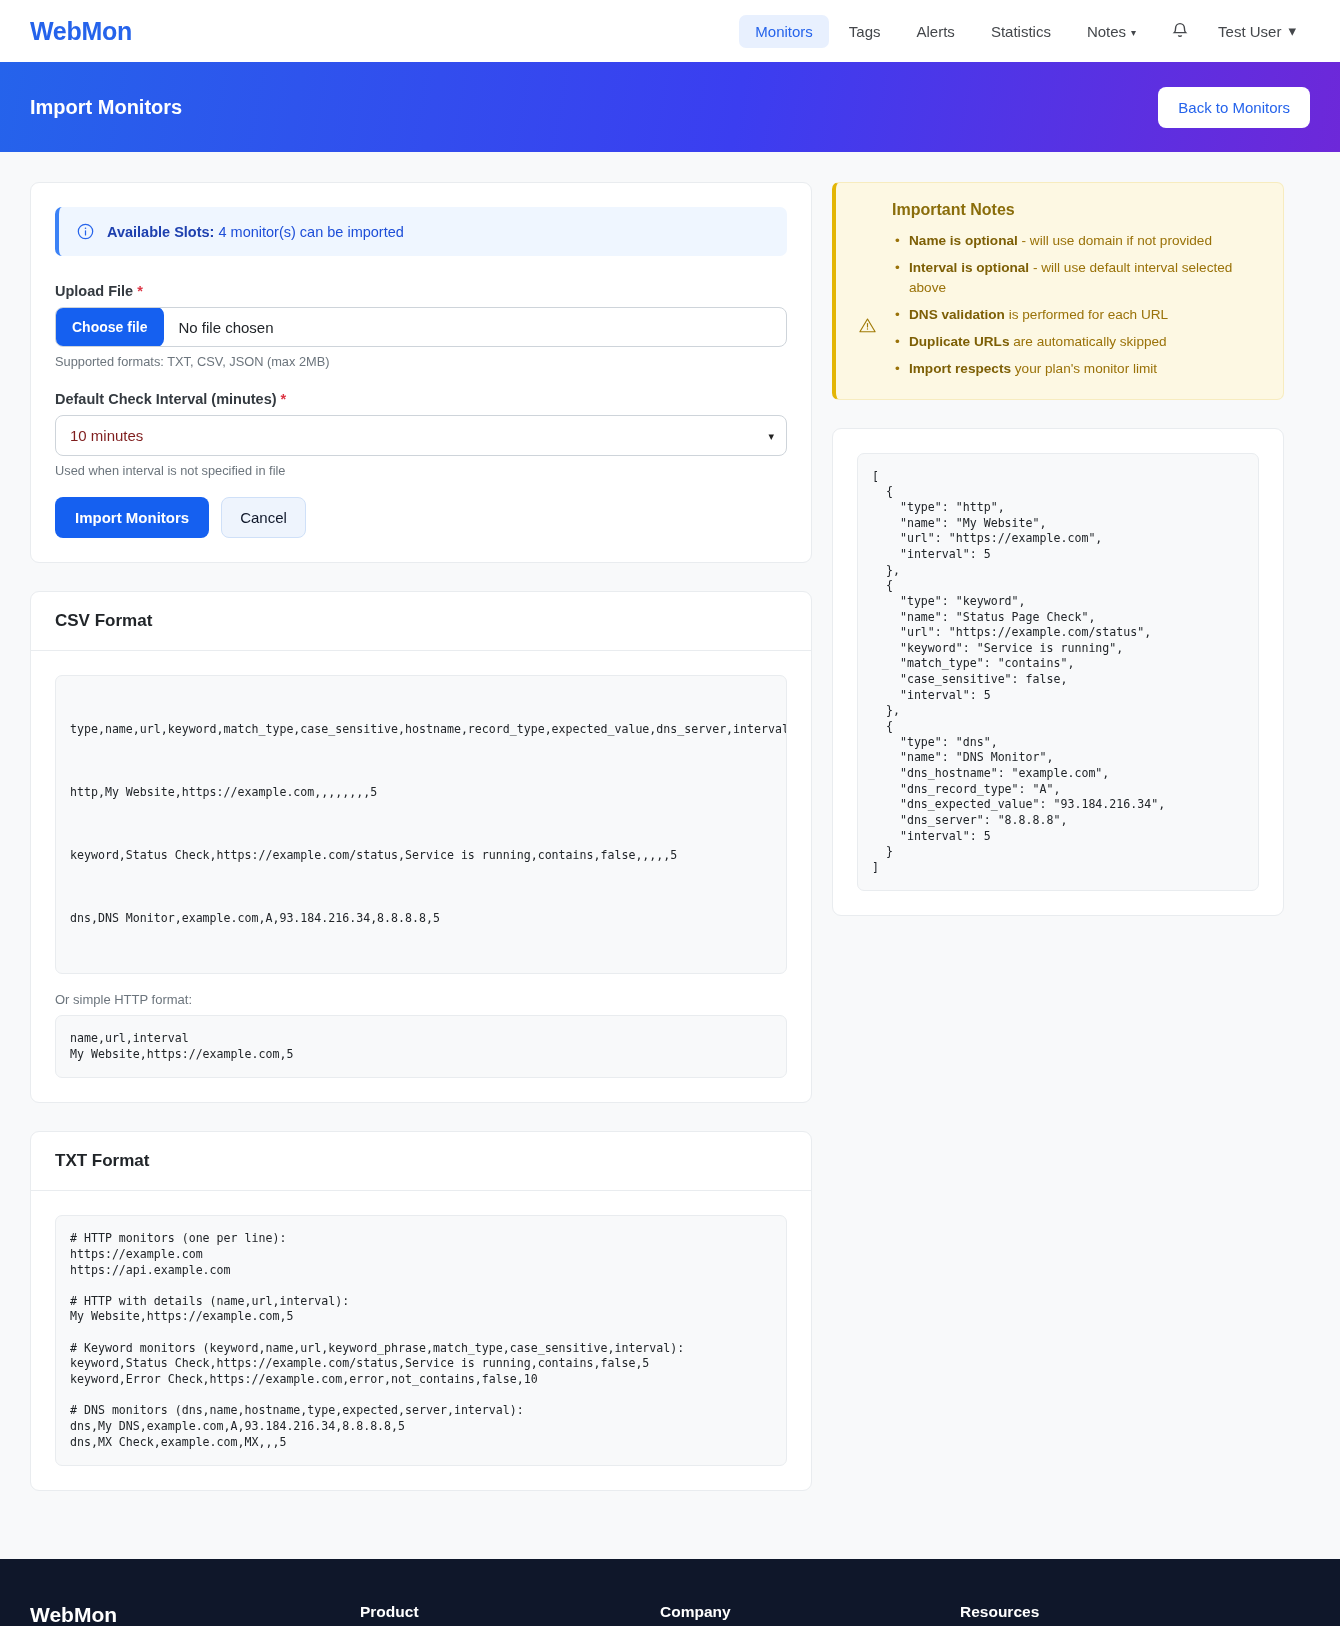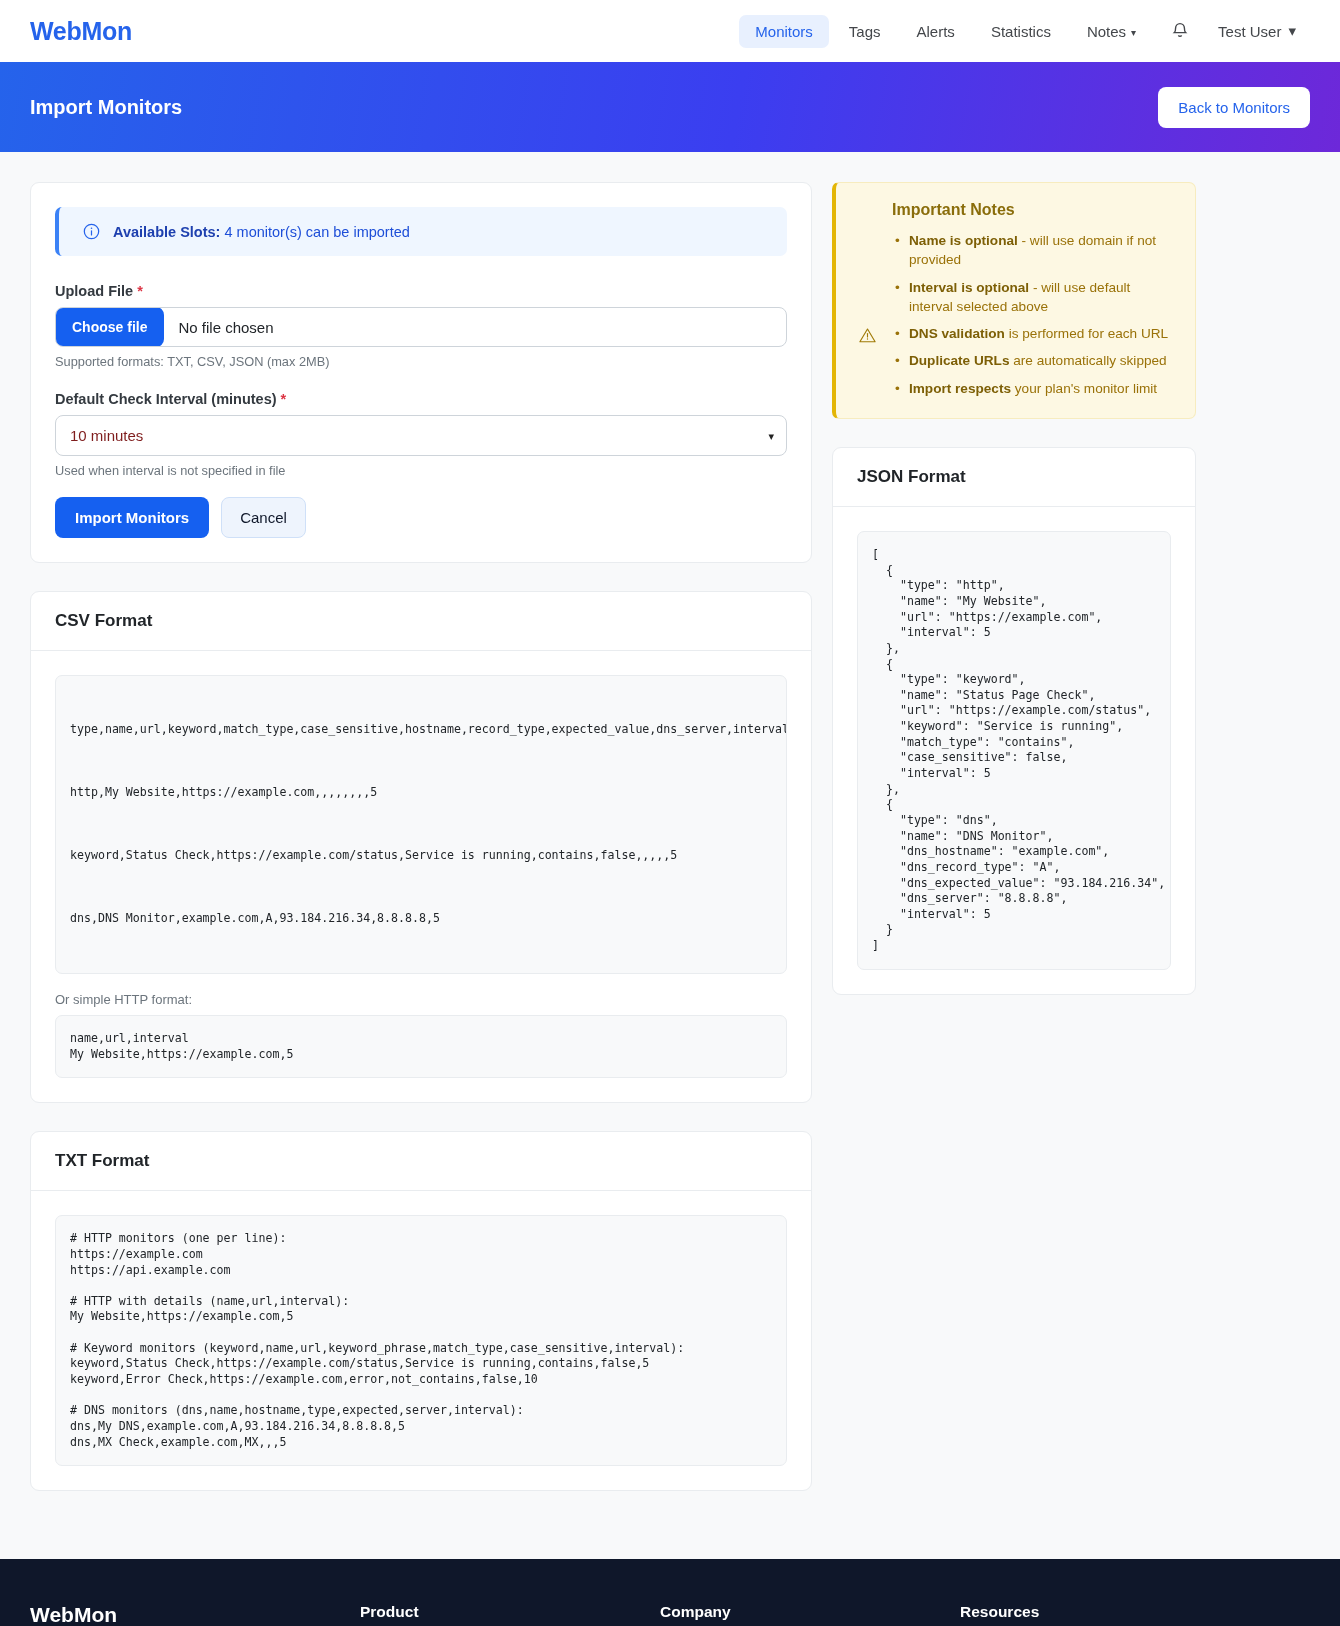--- a/index.html
+++ b/index.html
@@ -93,21 +93,21 @@
 
   
   .page {
     background: #f8f9fa;
     padding: 30px 30px 40px;
     display: flex;
     gap: 20px;
     align-items: flex-start;
   }
   .col-main { width: 782px; flex: none; }
-  .col-side { width: 364px; flex: none; }
+  .col-side { width: 452px; flex: none; }
 
   .card {
     background: #ffffff;
     border: 1px solid #e9ecef;
     border-radius: 9px;
     margin-bottom: 28px;
   }
   .card-head {
     padding: 19px 24px;
     border-bottom: 1px solid #e9ecef;
@@ -115,21 +115,21 @@
     font-weight: bold;
     color: #212529;
   }
   .card-body { padding: 24px; }
 
   
   .alert-info {
     background: #eff6ff;
     border-left: 4px solid #3b82f6;
     border-radius: 7px;
-    padding: 16px 24px;
+    padding: 16px 18px;
     display: flex;
     align-items: center;
     gap: 13px;
     font-size: 14.5px;
     color: #1e40af;
     margin-bottom: 27px;
   }
   .alert-info .lbl { font-weight: bold; }
   .alert-info .txt { color: #1d4ed8; font-weight: normal; }
 
@@ -448,21 +448,20 @@
           <li><b>Name is optional</b><span> - will use domain if not provided</span></li>
           <li><b>Interval is optional</b><span> - will use default interval selected above</span></li>
           <li><b>DNS validation</b><span> is performed for each URL</span></li>
           <li><b>Duplicate URLs</b><span> are automatically skipped</span></li>
           <li><b>Import respects</b><span> your plan's monitor limit</span></li>
         </ul>
       </div>
     </div>
 
     <div class="card">
-      <div class="card-head">JSON Format</div>
       <div class="card-body">
         <div class="code">[
   {
     "type": "http",
     "name": "My Website",
     "url": "https://example.com",
     "interval": 5
   },
   {
     "type": "keyword",

